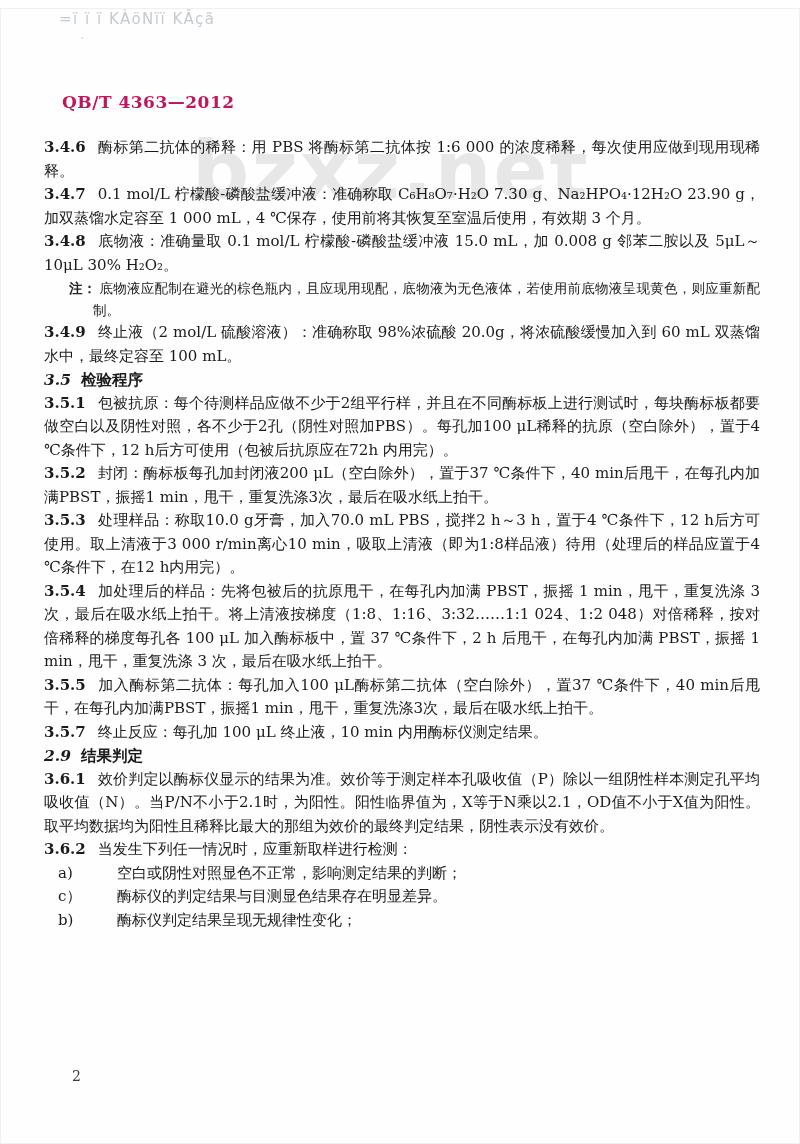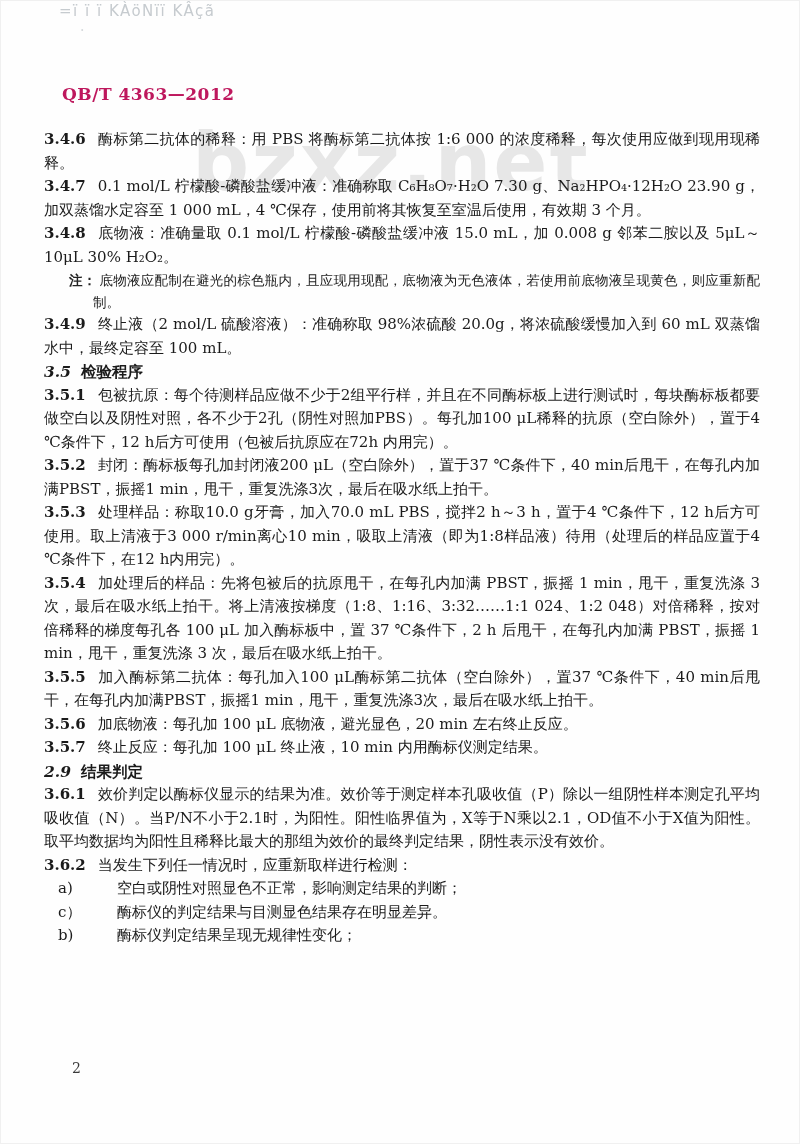--- a/index.html
+++ b/index.html
@@ -7,20 +7,21 @@
     width:800px;height:1144px;
     background:#ffffff;
     position:relative;
     font-family:"DejaVu Serif","Liberation Serif",serif;
   }
   .page{
     position:absolute;inset:0;
     background:#fefefe;
     overflow:hidden;
     box-shadow:inset 0 0 0 1px #f0f0f0;
+    margin-top:8px;
   }
   .scan-artifact{
     position:absolute;left:59px;top:2px;
     font-size:15px;color:#c6cbcf;
     letter-spacing:1.5px;
     font-family:"DejaVu Sans","Liberation Sans",sans-serif;
     white-space:nowrap;
   }
   .scan-dot{
     position:absolute;left:80px;top:22px;
@@ -83,21 +84,20 @@
       <div class="para clause"><span class="num">3.4.7</span><span class="txt">0.1 mol/L 柠檬酸-磷酸盐缓冲液：准确称取 C₆H₈O₇·H₂O 7.30 g、Na₂HPO₄·12H₂O 23.90 g，加双蒸馏水定容至 1 000 mL，4 ℃保存，使用前将其恢复至室温后使用，有效期 3 个月。</span></div>
       <div class="para clause"><span class="num">3.4.8</span><span class="txt">底物液：准确量取 0.1 mol/L 柠檬酸-磷酸盐缓冲液 15.0 mL，加 0.008 g 邻苯二胺以及 5μL～10μL 30% H₂O₂。</span></div>
       <div class="para note"><span class="num">注：</span><span class="txt">底物液应配制在避光的棕色瓶内，且应现用现配，底物液为无色液体，若使用前底物液呈现黄色，则应重新配制。</span></div>
       <div class="para clause"><span class="num">3.4.9</span><span class="txt">终止液（2 mol/L 硫酸溶液）：准确称取 98%浓硫酸 20.0g，将浓硫酸缓慢加入到 60 mL 双蒸馏水中，最终定容至 100 mL。</span></div>
       <div class="para heading"><span class="num">3.5</span><span class="txt">检验程序</span></div>
       <div class="para clause"><span class="num">3.5.1</span><span class="txt">包被抗原：每个待测样品应做不少于2组平行样，并且在不同酶标板上进行测试时，每块酶标板都要做空白以及阴性对照，各不少于2孔（阴性对照加PBS）。每孔加100 μL稀释的抗原（空白除外），置于4 ℃条件下，12 h后方可使用（包被后抗原应在72h 内用完）。</span></div>
       <div class="para clause"><span class="num">3.5.2</span><span class="txt">封闭：酶标板每孔加封闭液200 μL（空白除外），置于37 ℃条件下，40 min后甩干，在每孔内加满PBST，振摇1 min，甩干，重复洗涤3次，最后在吸水纸上拍干。</span></div>
       <div class="para clause"><span class="num">3.5.3</span><span class="txt">处理样品：称取10.0 g牙膏，加入70.0 mL PBS，搅拌2 h～3 h，置于4 ℃条件下，12 h后方可使用。取上清液于3 000 r/min离心10 min，吸取上清液（即为1:8样品液）待用（处理后的样品应置于4 ℃条件下，在12 h内用完）。</span></div>
       <div class="para clause"><span class="num">3.5.4</span><span class="txt">加处理后的样品：先将包被后的抗原甩干，在每孔内加满 PBST，振摇 1 min，甩干，重复洗涤 3 次，最后在吸水纸上拍干。将上清液按梯度（1:8、1:16、3:32……1:1 024、1:2 048）对倍稀释，按对倍稀释的梯度每孔各 100 μL 加入酶标板中，置 37 ℃条件下，2 h 后甩干，在每孔内加满 PBST，振摇 1 min，甩干，重复洗涤 3 次，最后在吸水纸上拍干。</span></div>
       <div class="para clause"><span class="num">3.5.5</span><span class="txt">加入酶标第二抗体：每孔加入100 μL酶标第二抗体（空白除外），置37 ℃条件下，40 min后甩干，在每孔内加满PBST，振摇1 min，甩干，重复洗涤3次，最后在吸水纸上拍干。</span></div>
-      <div class="para clause"><span class="num">3.5.6</span><span class="txt">加底物液：每孔加 100 μL 底物液，避光显色，20 min 左右终止反应。</span></div>
       <div class="para clause"><span class="num">3.5.7</span><span class="txt">终止反应：每孔加 100 μL 终止液，10 min 内用酶标仪测定结果。</span></div>
       <div class="para heading"><span class="num">2.9</span><span class="txt">结果判定</span></div>
       <div class="para clause"><span class="num">3.6.1</span><span class="txt">效价判定以酶标仪显示的结果为准。效价等于测定样本孔吸收值（P）除以一组阴性样本测定孔平均吸收值（N）。当P/N不小于2.1时，为阳性。阳性临界值为，X等于N乘以2.1，OD值不小于X值为阳性。取平均数据均为阳性且稀释比最大的那组为效价的最终判定结果，阴性表示没有效价。</span></div>
       <div class="para clause"><span class="num">3.6.2</span><span class="txt">当发生下列任一情况时，应重新取样进行检测：</span></div>
       <div class="para list"><span class="num">a)</span><span class="txt">空白或阴性对照显色不正常，影响测定结果的判断；</span></div>
       <div class="para list"><span class="num">c）</span><span class="txt">酶标仪的判定结果与目测显色结果存在明显差异。</span></div>
       <div class="para list"><span class="num">b)</span><span class="txt">酶标仪判定结果呈现无规律性变化；</span></div>
     </div>
   <div class="page-no">2</div>
 </div>

